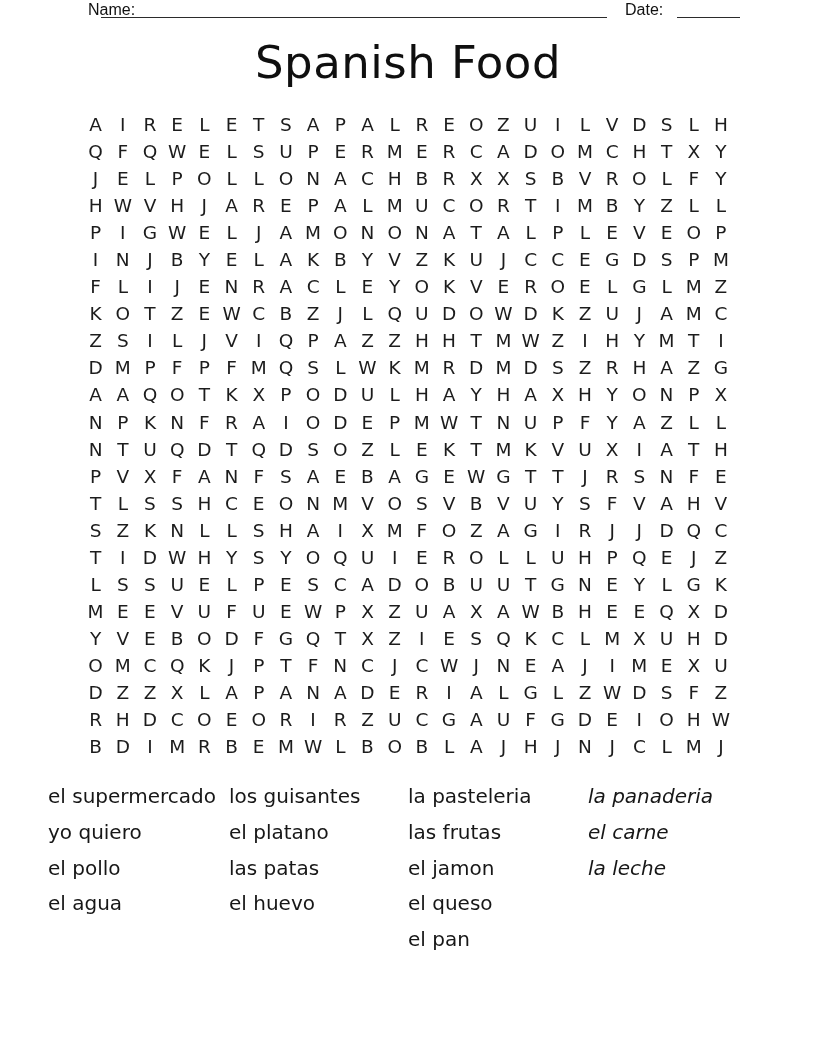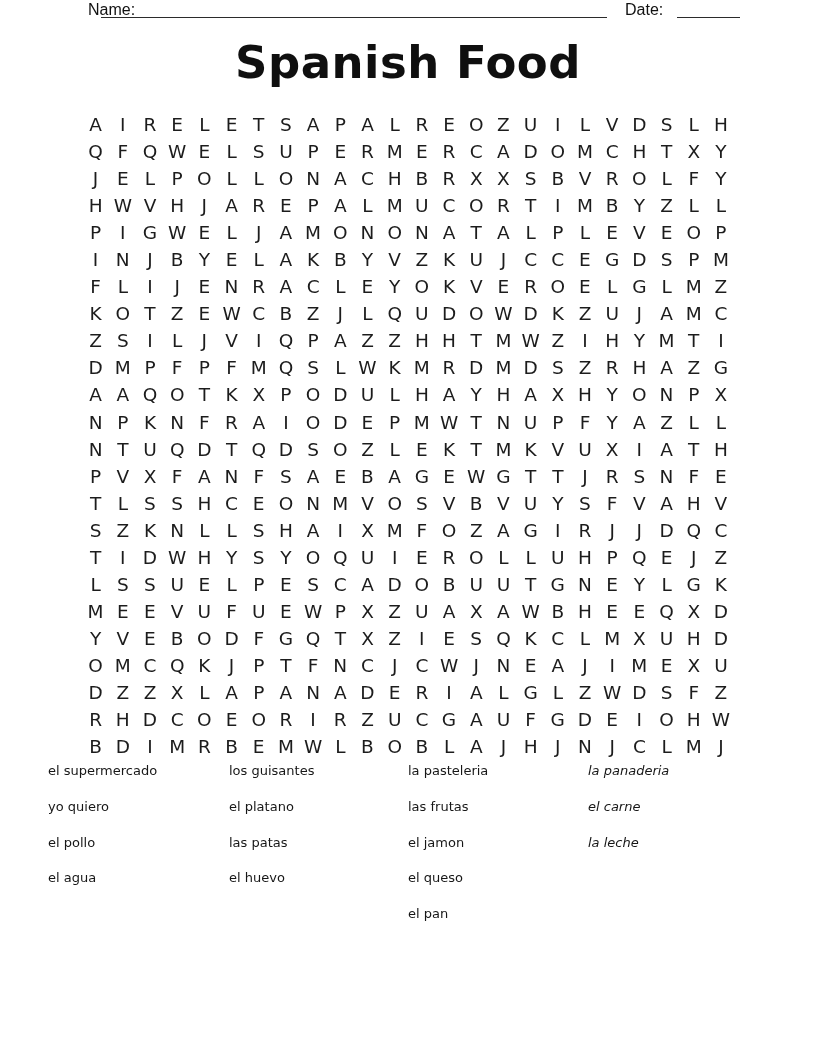--- a/index.html
+++ b/index.html
@@ -31,21 +31,21 @@
   #date-line { left: 677px; width: 63px; }
 
   
   .page-title {
     position: absolute;
     top: 36px; left: 0;
     width: 816px;
     text-align: center;
     font-family: "DejaVu Sans", sans-serif;
     font-size: 45px;
-    font-weight: 700;
+    font-weight: 400;
     color: #0f0f0f;
     letter-spacing: 0.5px;
   }
 
   
   #grid {
     position: absolute;
     left: 82px; top: 111px;
     display: grid;
     grid-template-columns: repeat(24, 27.2px);
@@ -55,22 +55,22 @@
     display: flex;
     align-items: center;
     justify-content: center;
     font-size: 18.5px;
     color: #1c1c1c;
   }
 
   
   .word-col {
     position: absolute;
-    top: 753px;
-    font-size: 13px;
+    top: 779px;
+    font-size: 20px;
     line-height: 35.8px;
     color: #171717;
     white-space: nowrap;
   }
   #word-col-0 { left: 48px; }
   #word-col-1 { left: 229px; }
   #word-col-2 { left: 408px; }
   #word-col-3 { left: 588px; font-style: italic; }
   .word-item { display: block; }
 </style>

